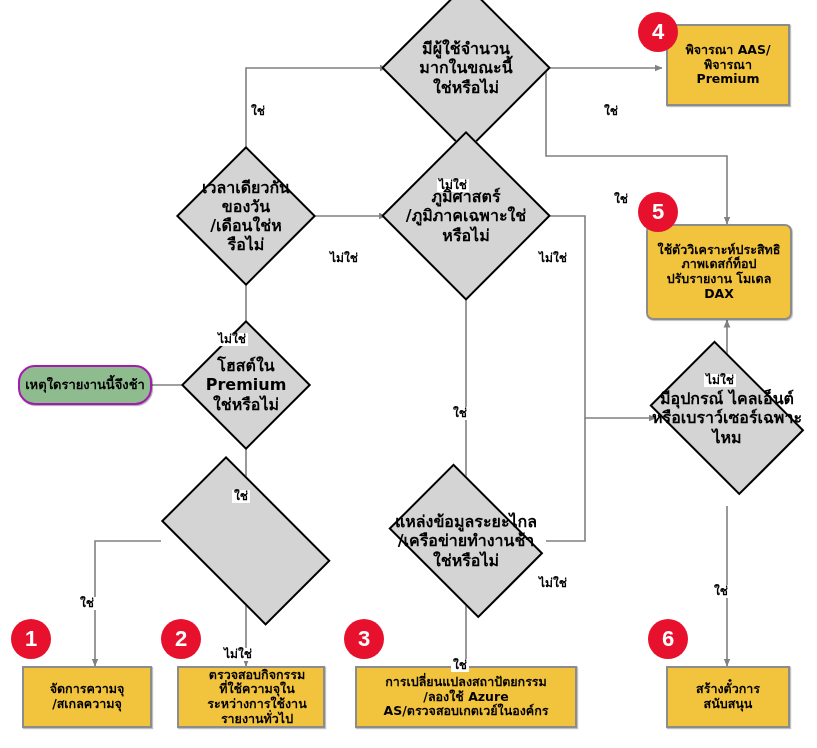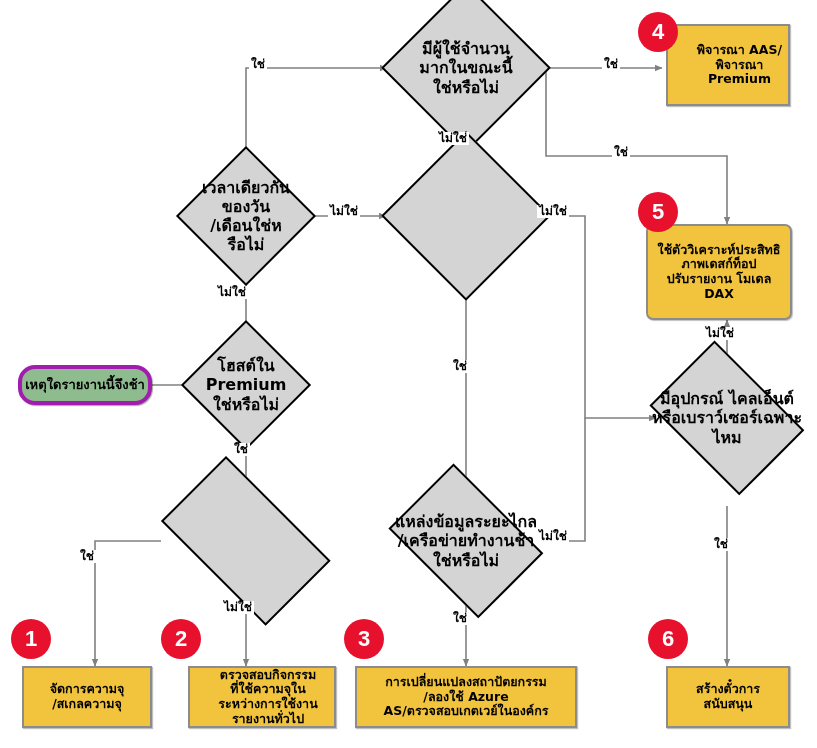--- a/index.html
+++ b/index.html
@@ -33,21 +33,21 @@
     align-items: center;
     justify-content: center;
     text-align: center;
     color: #000000;
     line-height: 1.18;
   }
 
   
   .terminator {
     background: #8fbc8f;
-    border: 4px solid #a21caf;
+    border: 2px solid #a21caf;
     border-radius: 17px;
     font-size: 13px;
     font-weight: 600;
     box-shadow: 1px 1px 1px rgba(0,0,0,0.35);
   }
 
   
   .diamond {
     background: transparent;
   }
@@ -104,20 +104,21 @@
   
   .edge-label {
     position: absolute;
     font-size: 12px;
     font-weight: 600;
     color: #000000;
     background: #ffffff;
     padding: 0 2px;
     white-space: nowrap;
     line-height: 1.1;
+    margin-top: 47px;
   }
 </style>
 </head>
 <body>
 
 <div id="canvas">
 
   <svg id="wires" viewBox="0 0 817 748" xmlns="http://www.w3.org/2000/svg">
     <defs>
       <marker id="ah" markerWidth="9" markerHeight="9" refX="7.5" refY="4" orient="auto" markerUnits="userSpaceOnUse">
@@ -169,20 +170,21 @@
     <div class="dia-text">มีผู้ใช้จำนวน<br>มากในขณะนี้<br>ใช่หรือไม่</div>
   </div>
 
   <div class="node diamond" style="left:176px; top:146px; width:140px; height:140px;">
     <div class="dia-shape"></div>
     <div class="dia-text">เวลาเดียวกัน<br>ของวัน<br>/เดือนใช่ห<br>รือไม่</div>
   </div>
 
   <div class="node diamond" style="left:381px; top:131px; width:170px; height:170px;">
     <div class="dia-shape"></div>
+    <div class="dia-text">ภูมิศาสตร์<br>/ภูมิภาคเฉพาะใช่<br>หรือไม่</div>
   </div>
 
   <div class="node diamond" style="left:181px; top:320px; width:130px; height:130px;">
     <div class="dia-shape"></div>
     <div class="dia-text">โฮสต์ใน<br>Premium<br>ใช่หรือไม่</div>
   </div>
 
   <div class="node diamond" style="left:141px; top:476px; width:210px; height:130px;">
     <div class="dia-shape"></div>
   </div>
@@ -197,35 +199,35 @@
     <div class="dia-text">มีอุปกรณ์ ไคลเอ็นต์<br>หรือเบราว์เซอร์เฉพาะ<br>ไหม</div>
   </div>
 
   <div class="node process" style="left:22px; top:666px; width:130px; height:62px;">
     <span>จัดการความจุ<br>/สเกลความจุ</span>
   </div>
   <div class="badge" style="left:11px; top:619px;">
     <span>1</span>
   </div>
 
-  <div class="node process" style="left:188px; top:666px; width:148px; height:62px;padding-left:18px;">
+  <div class="node process" style="left:177px; top:666px; width:148px; height:62px;padding-left:18px;">
     <span>ตรวจสอบกิจกรรม<br>ที่ใช้ความจุใน<br>ระหว่างการใช้งาน<br>รายงานทั่วไป</span>
   </div>
   <div class="badge" style="left:161px; top:619px;">
     <span>2</span>
   </div>
 
   <div class="node process" style="left:355px; top:666px; width:222px; height:62px;">
     <span>การเปลี่ยนแปลงสถาปัตยกรรม<br>/ลองใช้ Azure<br>AS/ตรวจสอบเกตเวย์ในองค์กร</span>
   </div>
   <div class="badge" style="left:344px; top:619px;">
     <span>3</span>
   </div>
 
-  <div class="node process" style="left:666px; top:24px; width:124px; height:82px;justify-content:flex-end;">
+  <div class="node process" style="left:666px; top:24px; width:124px; height:82px;">
     <span>พิจารณา AAS/<br>พิจารณา<br>Premium</span>
   </div>
   <div class="badge" style="left:638px; top:12px;">
     <span>4</span>
   </div>
 
   <div class="node process" style="left:646px; top:224px; width:146px; height:96px;border-radius:7px;">
     <span>ใช้ตัววิเคราะห์ประสิทธิ<br>ภาพเดสก์ท็อป<br>ปรับรายงาน โมเดล<br>DAX</span>
   </div>
   <div class="badge" style="left:638px; top:192px;">

